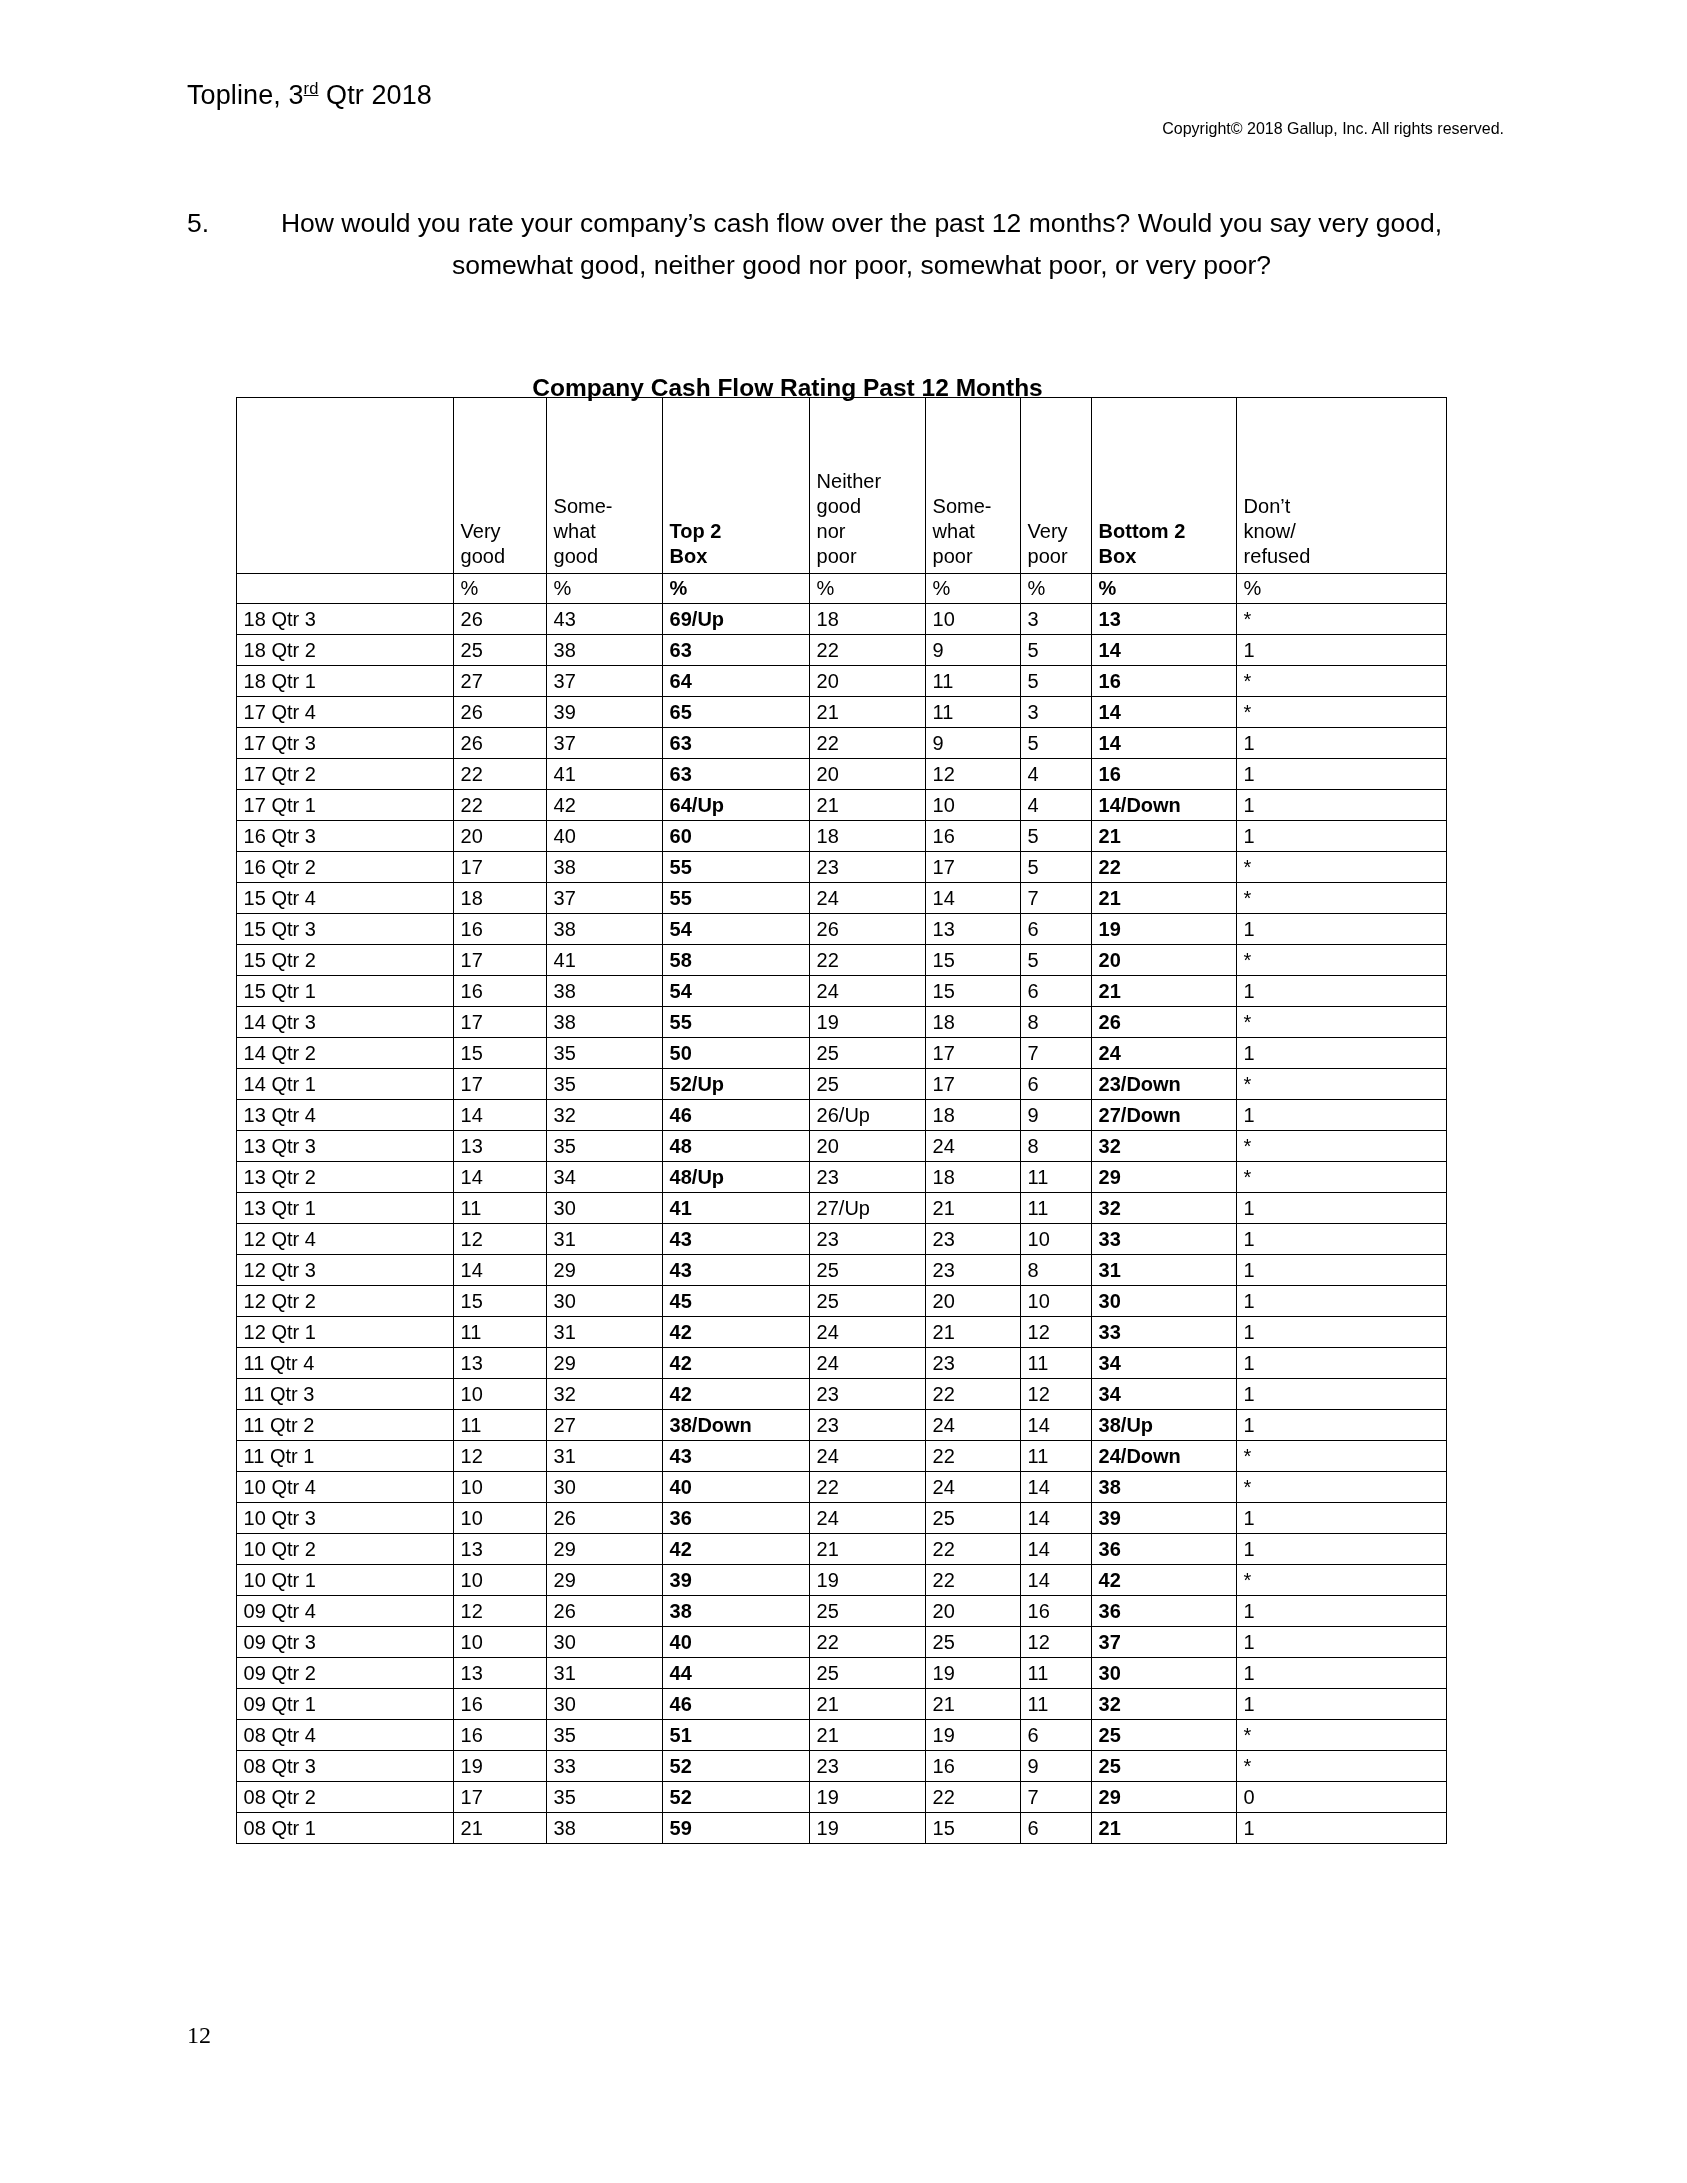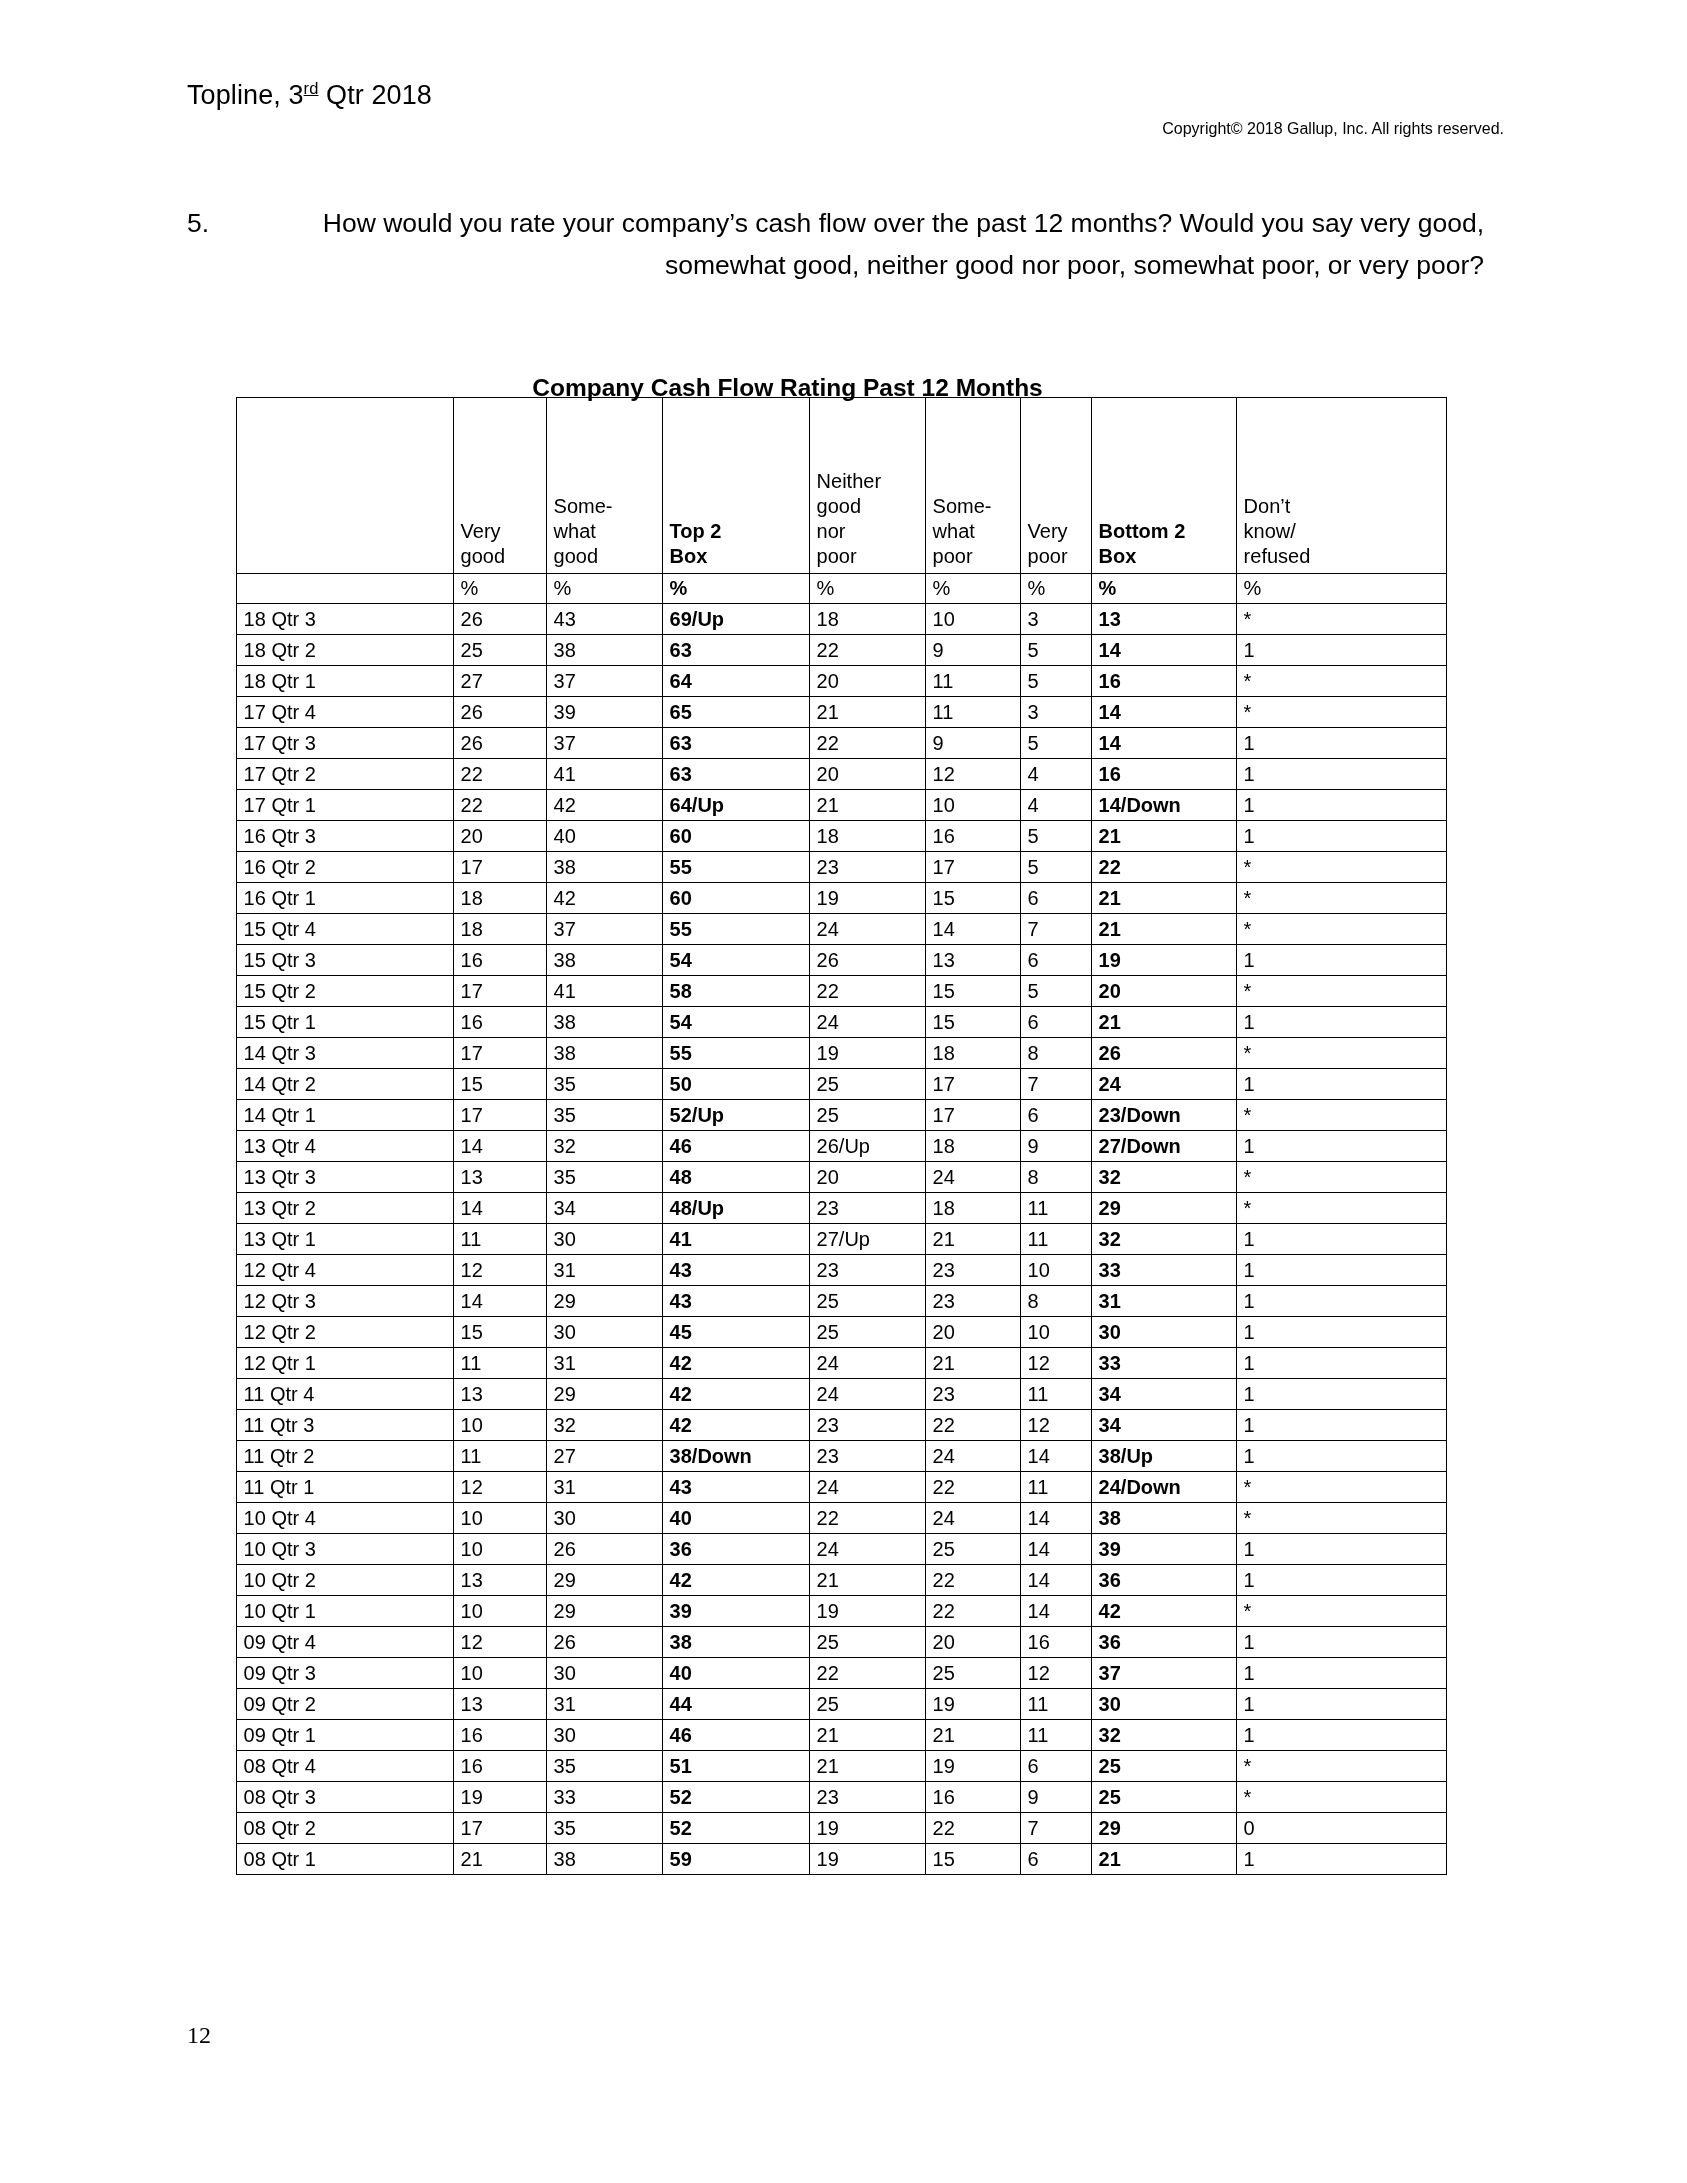--- a/index.html
+++ b/index.html
@@ -62,21 +62,21 @@
   .q-number {
     width: 52px;
     flex: 0 0 52px;
     font-size: 26.5px;
     line-height: 42px;
   }
   .q-text {
     flex: 1 1 auto;
     font-size: 26.5px;
     line-height: 42px;
-    text-align: right;
+    text-align: center;
   }
 
   
   .table-title {
     position: absolute;
     left: 232px;
     top: 333px;
     width: 1111px;
     text-align: center;
     font-size: 24.5px;
@@ -339,31 +339,20 @@
             <td>17</td>
             <td>38</td>
             <td class="bold-col">55</td>
             <td>23</td>
             <td>17</td>
             <td>5</td>
             <td class="bold-col">22</td>
             <td>*</td>
           </tr>
           <tr class="data-row">
-            <td>16 Qtr 1</td>
-            <td>18</td>
-            <td>42</td>
-            <td class="bold-col">60</td>
-            <td>19</td>
-            <td>15</td>
-            <td>6</td>
-            <td class="bold-col">21</td>
-            <td>*</td>
-          </tr>
-          <tr class="data-row">
             <td>15 Qtr 4</td>
             <td>18</td>
             <td>37</td>
             <td class="bold-col">55</td>
             <td>24</td>
             <td>14</td>
             <td>7</td>
             <td class="bold-col">21</td>
             <td>*</td>
           </tr>

